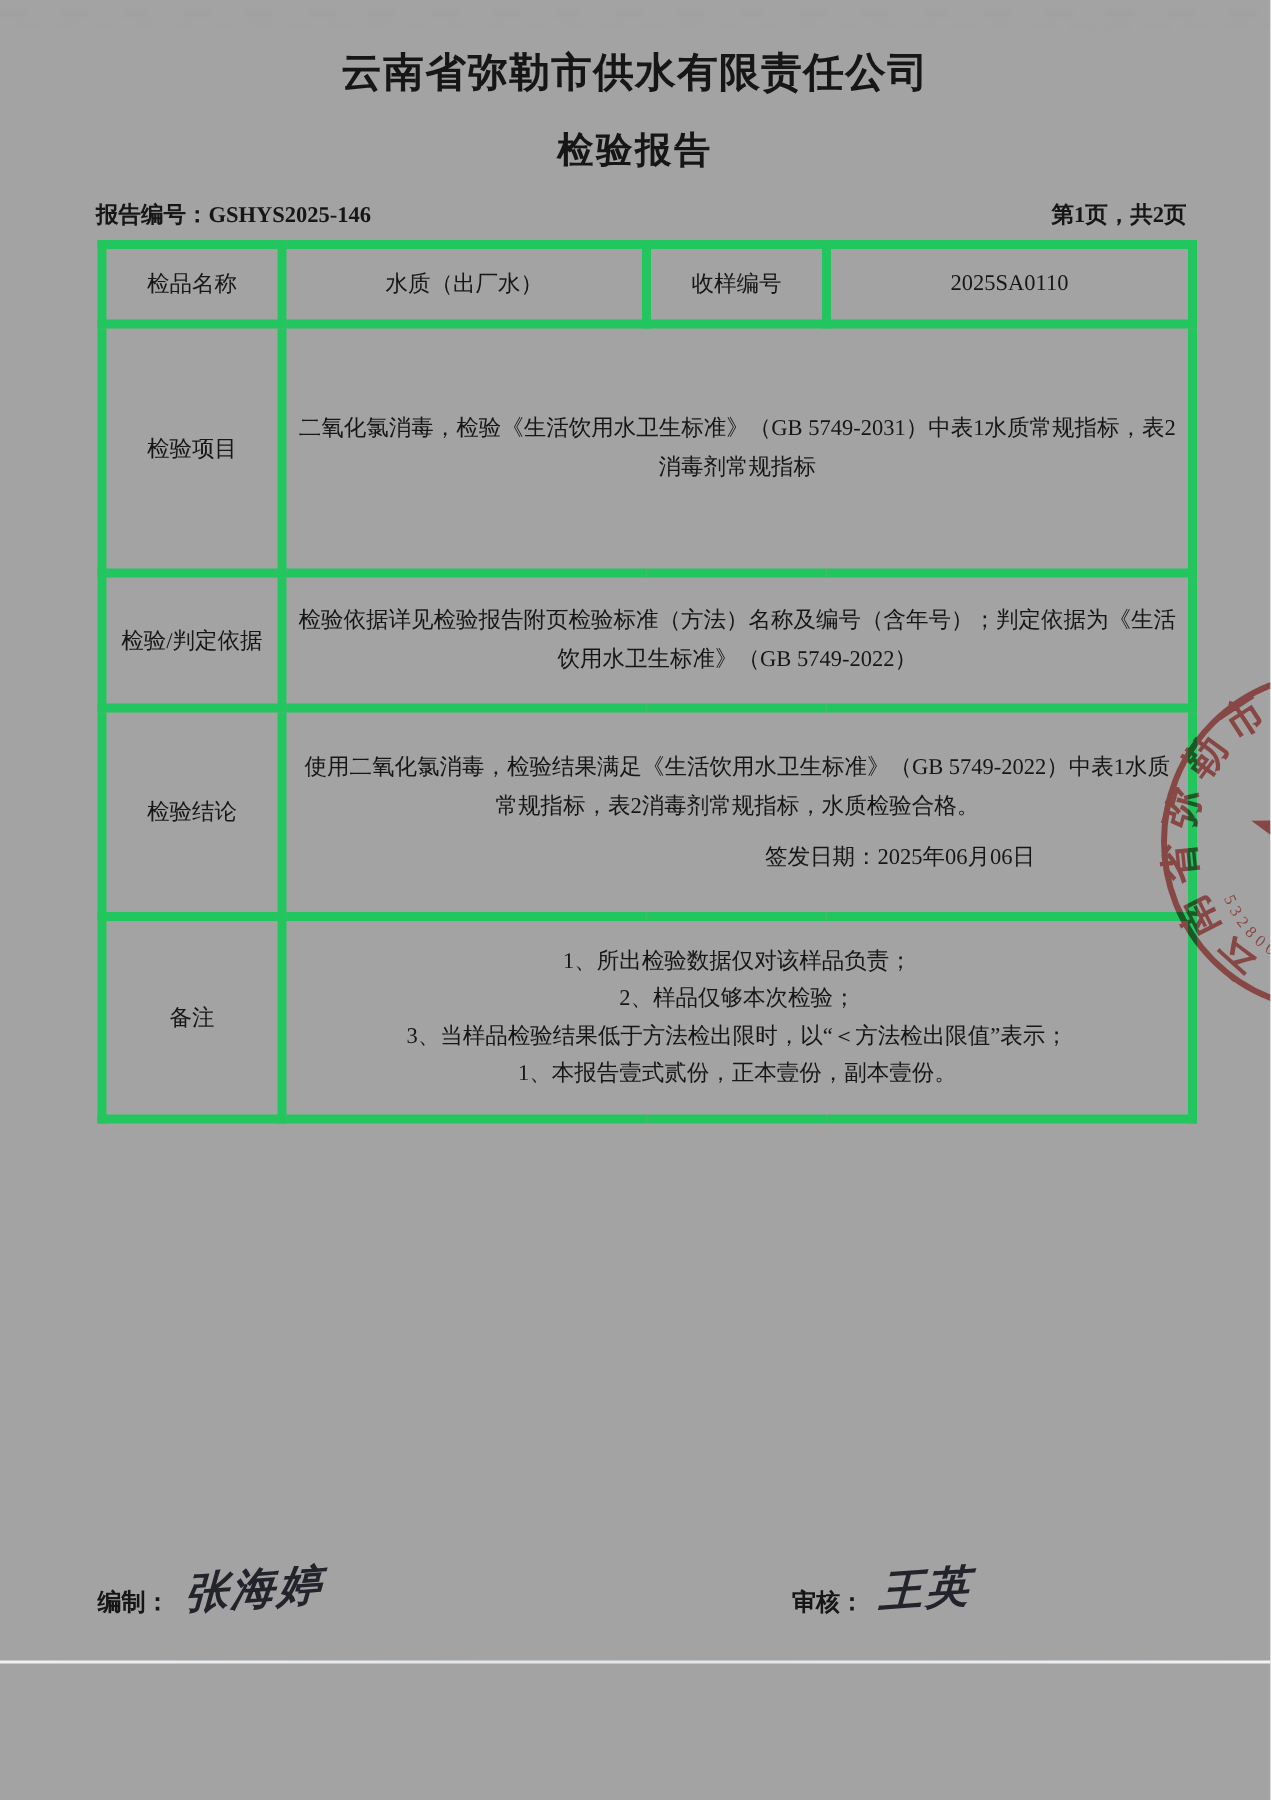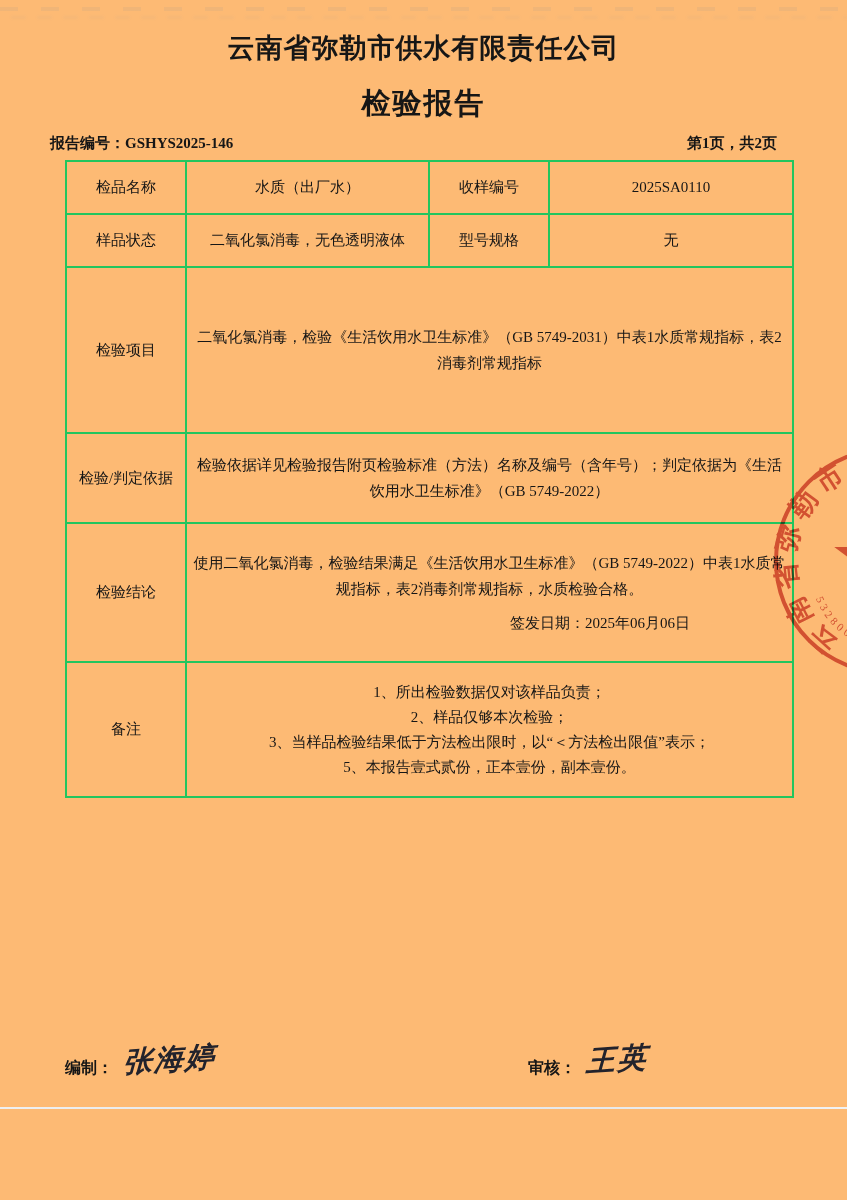--- a/index.html
+++ b/index.html
@@ -1,40 +1,40 @@
 <!DOCTYPE html>
 <html><head>
 <meta charset="utf-8">
 <style>
   html,body { margin:0; padding:0; background:#ffffff; }
   .page {
     position:relative; width:847px; height:1200px; margin:0 auto;
-    background:#fdba74; overflow:hidden;
+    background:#a3a3a3; overflow:hidden;
     font-family:"Liberation Serif","DejaVu Serif",serif; color:#161616;
   }
   
   .noise-band { position:absolute; left:0; width:100%; pointer-events:none; }
   .noise-a { top:7px; height:4px; opacity:.5;
     background:repeating-linear-gradient(90deg, rgba(140,146,152,.22) 0 18px, transparent 18px 41px); filter:blur(.6px); }
   .noise-b { top:16px; height:3px; opacity:.35;
     background:repeating-linear-gradient(90deg, transparent 0 11px, rgba(150,156,160,.20) 11px 26px); filter:blur(.8px); }
   .fold-line { position:absolute; top:1107px; left:0; width:100%; height:2px;
     background:linear-gradient(to right,#eef0f2,#e3e6e9 40%,#e6e9ec 70%,#f0f2f4); }
 
   .company-title { position:absolute; top:30px; left:0; width:100%; margin:0;
     text-align:center; font-size:27px; font-weight:700; letter-spacing:1px; }
   .report-title { position:absolute; top:84px; left:0; width:100%; margin:0;
-    text-align:center; font-size:29px; font-weight:700; letter-spacing:2px;font-family:Liberation Mono, monospace; }
+    text-align:center; font-size:24px; font-weight:700; letter-spacing:2px;font-family:Liberation Mono, monospace; }
 
-  .report-meta { position:absolute; top:134px; left:50px; width:727px;
+  .report-meta { position:absolute; top:134px; left:64px; width:727px;
     display:flex; justify-content:space-between; font-size:15px; font-weight:700; }
 
   table.info { position:absolute; top:160px; left:65px; width:727px;
     border-collapse:collapse; table-layout:fixed; font-size:15px; }
-  table.info td { border:2px solid #22c55e; text-align:center;
+  table.info td { border:6px solid #22c55e; text-align:center;
     vertical-align:middle; padding:2px 6px; overflow:hidden; }
   tr.r-s  { height:53px; }
   tr.r-proj { height:166px; }
   tr.r-basis { height:90px;padding-left:28px; }
   tr.r-concl { height:139px; }
   tr.r-note { height:135px; }
   td.wide { text-align:left; padding:6px 12px 6px 9px; line-height:26px; }
   td .nowrap { white-space:nowrap; letter-spacing:-0.5px; }
   .sign-date { text-align:right; padding-right:96px; margin:8px 0 0 0; }
   .note-line { display:block; line-height:25px; }
@@ -77,26 +77,20 @@
         <col style="width:120px">
         <col style="width:244px">
       </colgroup>
     <tbody>
       <tr class="r-s">
         <td>检品名称</td>
         <td>水质（出厂水）</td>
         <td>收样编号</td>
         <td>2025SA0110</td>
       </tr>
-      <tr class="r-s">
-        <td>样品状态</td>
-        <td>二氧化氯消毒，无色透明液体</td>
-        <td>型号规格</td>
-        <td>无</td>
-      </tr>
       <tr class="r-proj">
         <td>检验项目</td>
         <td class="wide" colspan="3">二氧化氯消毒，检验《生活饮用水卫生标准》（GB 5749-2031）中表1水质常规指标，表2消毒剂常规指标</td>
       </tr>
       <tr class="r-basis">
         <td>检验/判定依据</td>
         <td class="wide" colspan="3">检验依据详见检验报告附页检验标准（方法）名称及编号（含年号）；判定依据为《生活饮用水卫生标准》（GB 5749-2022）</td>
       </tr>
       <tr class="r-concl">
         <td>检验结论</td>
@@ -104,21 +98,21 @@
           <div>使用二氧化氯消毒，检验结果满足《生活饮用水卫生标准》（GB 5749-2022）中表1水质常规指标，表2消毒剂常规指标，水质检验合格。</div>
           <div class="sign-date">签发日期：2025年06月06日</div>
         </td>
       </tr>
       <tr class="r-note">
         <td>备注</td>
         <td class="wide" colspan="3">
           <span class="note-line">1、所出检验数据仅对该样品负责；</span>
           <span class="note-line">2、样品仅够本次检验；</span>
           <span class="note-line">3、当样品检验结果低于方法检出限时，以“＜方法检出限值”表示；</span>
-          <span class="note-line">5、本报告壹式贰份，正本壹份，副本壹份。</span>
+          <span class="note-line">1、本报告壹式贰份，正本壹份，副本壹份。</span>
         </td>
       </tr>
     </tbody>
   </table>
 
   <div class="footer-row">
     <span class="prepared-group">
       <span>编制：</span><span class="sig">张海婷</span>
     </span>
     <span class="reviewed-group">

